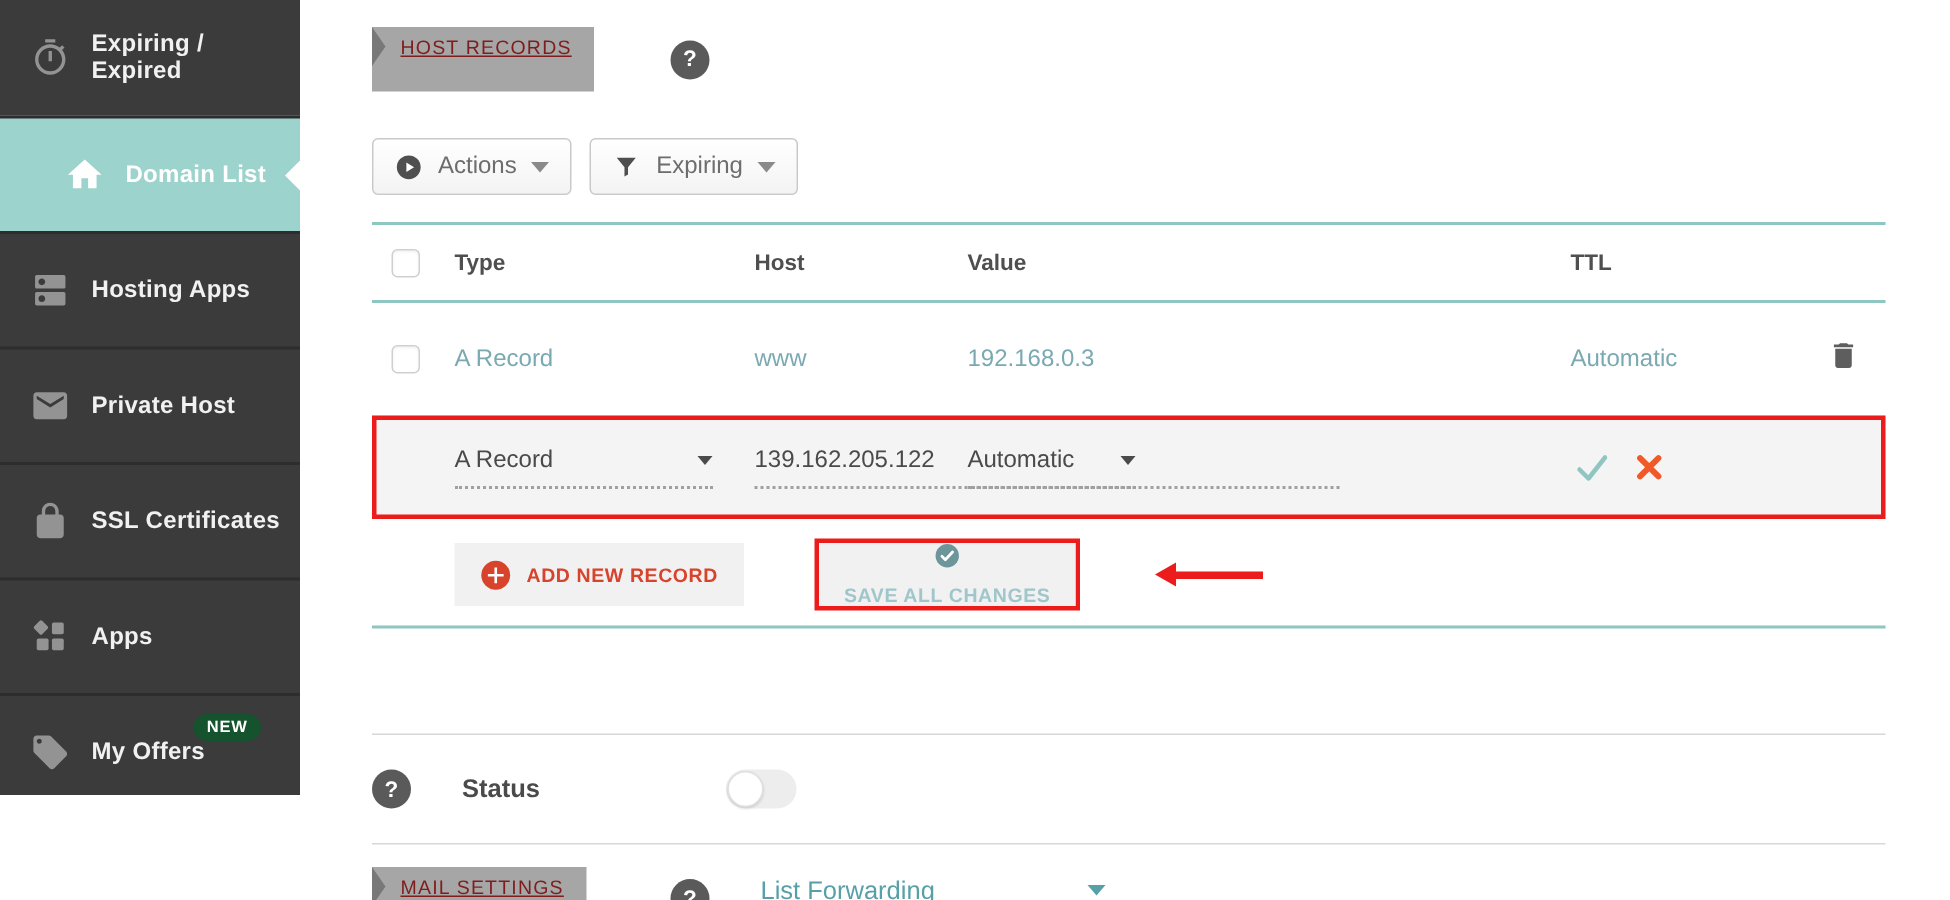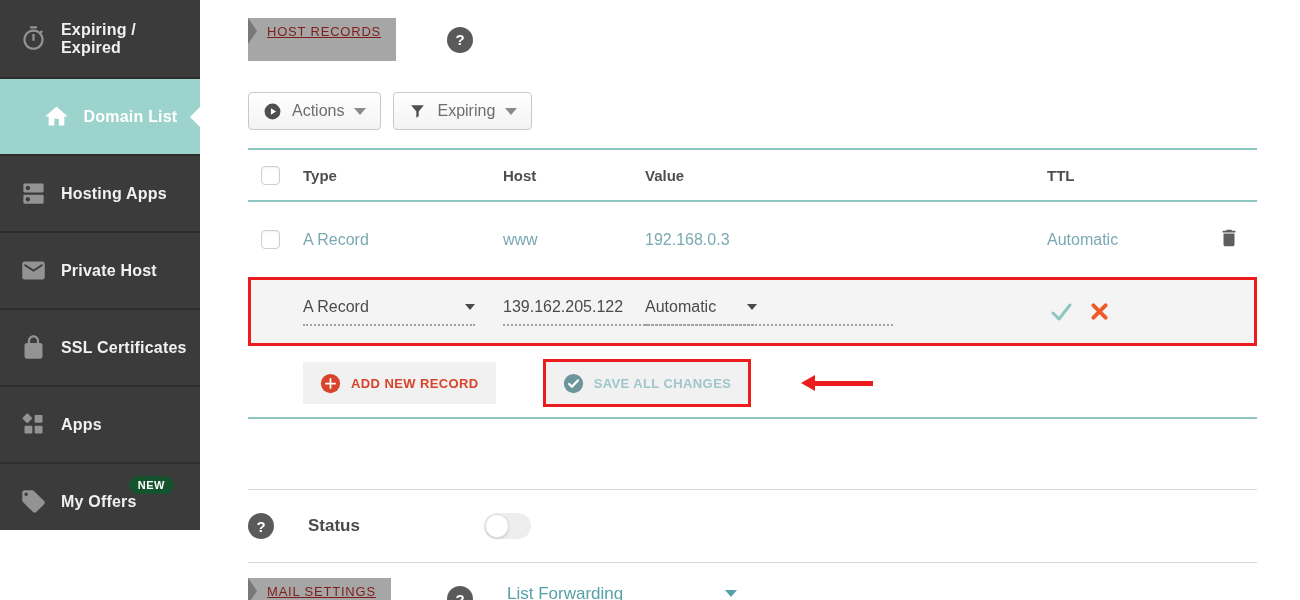--- a/index.html
+++ b/index.html
@@ -84,21 +84,21 @@
   .icon-x { width:21px; height:21px; color:#f05a28; cursor:pointer; }
 
   
   .action-row { margin-top:13px; display:flex; align-items:center; margin-left:55px;gap:36px; }
   .pill-btn { display:inline-flex; align-items:center; gap:10px; height:42px;
       padding:0 17px; background:#f1f1f1; border:none; font-size:13px;
       font-weight:bold; letter-spacing:.4px; cursor:pointer;
       font-family:"Liberation Sans", sans-serif; }
   .add-btn { color:#d8432c; }
   .save-wrap { border:3px solid #ec1c1c; margin-left:11px; }
-  .save-btn { color:#9fc6cb; }
+  .save-btn { color:#9fc6cb;flex-direction:column; }
   .c-icon { width:21px; height:21px; }
   .arrow-annot { position:relative; width:58px; height:5px; background:#ec1c1c;
       margin-left:28px; }
   .arrow-annot::before { content:""; position:absolute; left:-14px; top:-6px;
       width:0; height:0; border-top:8px solid transparent;
       border-bottom:8px solid transparent; border-right:14px solid #ec1c1c; }
 
   .table-bottom { margin-top:10px; border-bottom:2px solid #8ec6c1; }
 
   .divider { border-bottom:1px solid #d8d8d8; }

